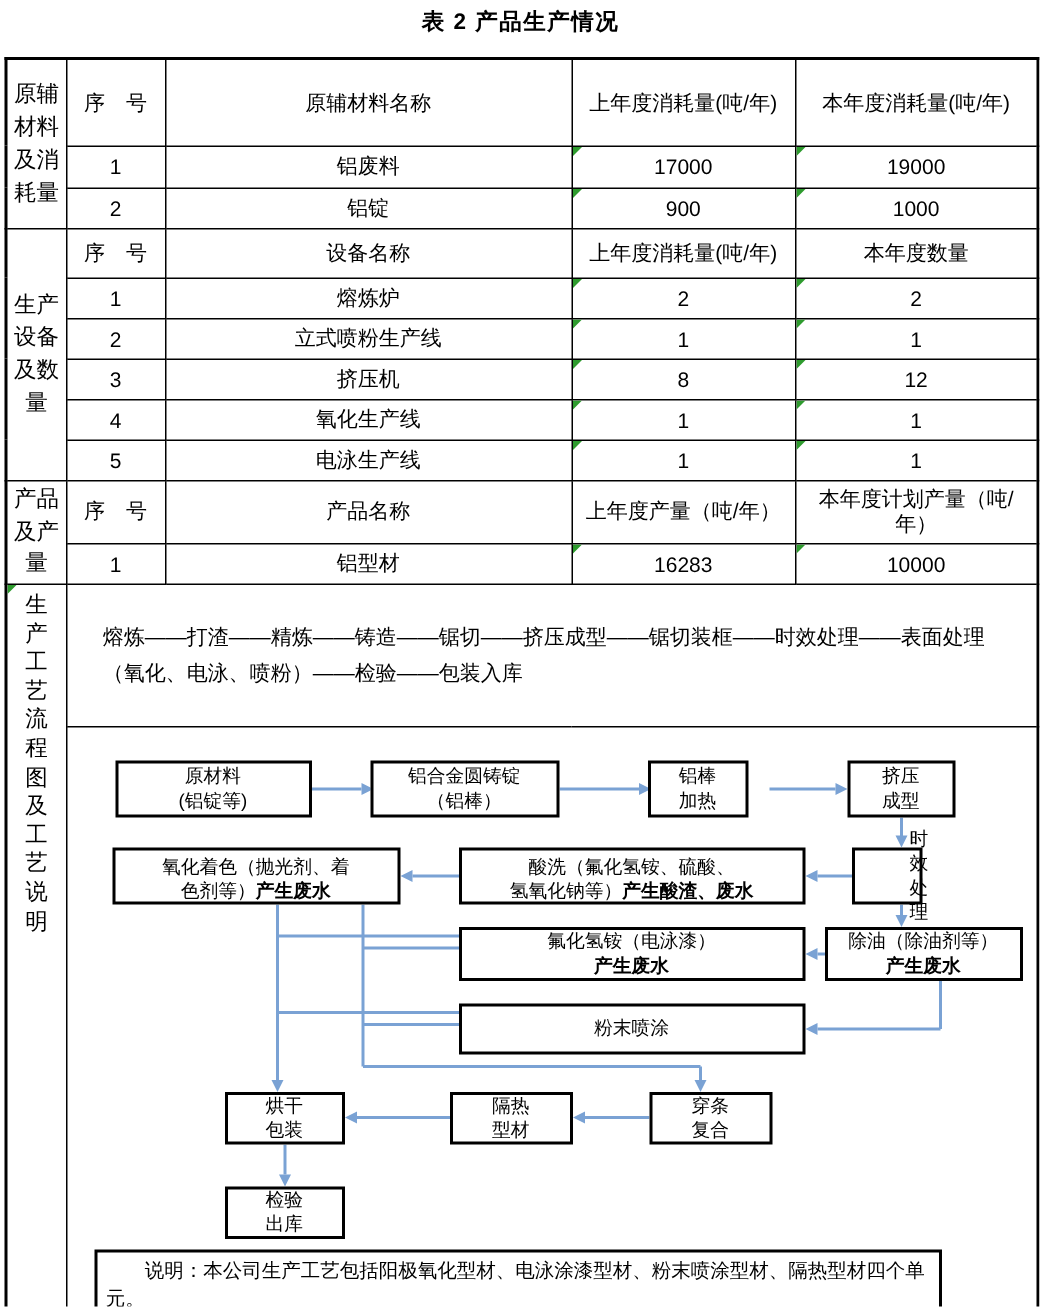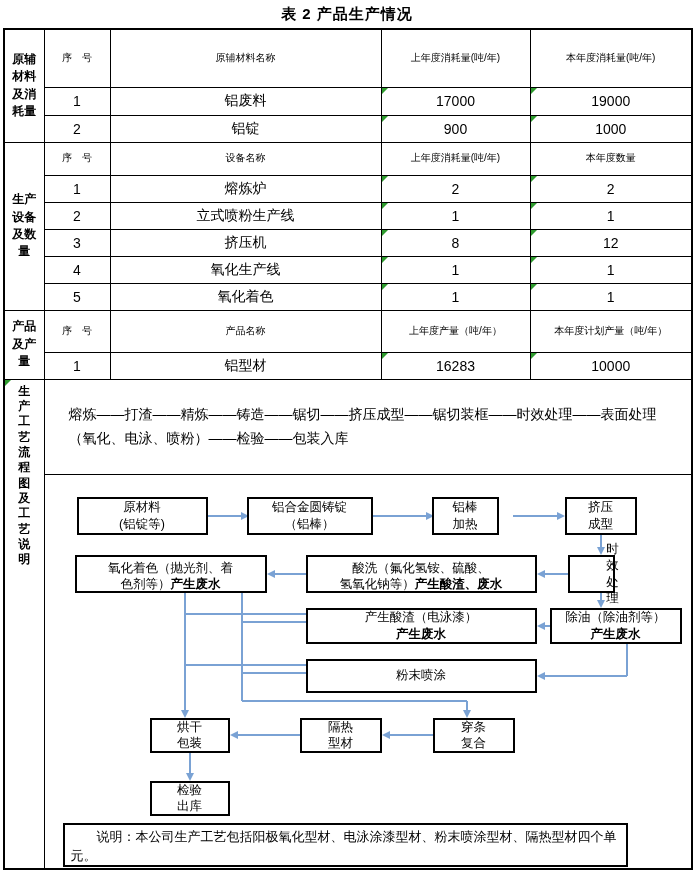--- a/index.html
+++ b/index.html
@@ -3,32 +3,32 @@
 <meta charset="utf-8">
 <style>
   :root { --arrow_blue:#7aa2d4; --indicator_green:#2e9b2e; }
   * { box-sizing:border-box; margin:0; padding:0; }
   body {
     font-family:"Liberation Sans", sans-serif;
     background:#fff; color:#000;
     width:693px; height:871px; overflow:hidden;
   }
   .page { width:693px; height:871px; padding:3px 2px 0 3px; }
-  .title { text-align:center; font-size:15px; font-weight:700; padding:2px 0 4px 0; letter-spacing:1px; }
+  .title { text-align:center; font-size:15px; font-weight:700; padding:2px 0 14px 0; letter-spacing:1px; }
   table.main {
     border-collapse:collapse; table-layout:fixed;
     width:688px; border:2px solid #000;
   }
   td {
     border:1px solid #000; text-align:center; vertical-align:middle;
     font-size:14px; padding:1px 2px; position:relative; overflow:hidden;
   }
-  td.vhead { font-size:12px; white-space:pre-line; line-height:1.45; font-weight:700; }
+  td.vhead { font-size:15px; white-space:pre-line; line-height:1.45; font-weight:400; }
   td.vhead.toplign { vertical-align:top; padding-top:4px; line-height:1.28; }
-  td.colhead { font-size:10px; line-height:1.25; }
+  td.colhead { font-size:14px; line-height:1.25; }
   td.gt::before {
     content:""; position:absolute; top:0; left:0; width:0; height:0;
     border-top:6px solid var(--indicator_green); border-right:6px solid transparent;
   }
   td.desc {
     text-align:left; vertical-align:middle; padding:6px 24px;
     font-size:14px; line-height:1.65;
   }
   td.flowcell { padding:0; vertical-align:top; }
   .flow { position:relative; width:100%; height:393px; }
@@ -134,21 +134,21 @@
       <td class="gt">12</td>
     </tr>
     <tr style="height:27px">
       <td>4</td>
       <td>氧化生产线</td>
       <td class="gt">1</td>
       <td class="gt">1</td>
     </tr>
     <tr style="height:27px">
       <td>5</td>
-      <td>氧化着色</td>
+      <td>电泳生产线</td>
       <td class="gt">1</td>
       <td class="gt">1</td>
     </tr>
 
     <tr style="height:42px">
       <td class="vhead" rowspan="2">产品
 及产
 量</td>
       <td class="colhead">序　号</td>
       <td class="colhead">产品名称</td>
@@ -241,21 +241,21 @@
           </div>
           <div class="node n-pickle inlinebold">
             <span class="t">酸洗（氟化氢铵、硫酸、
 氢氧化钠等）</span><b>产生酸渣、废水</b>
           </div>
           <div class="node n-aging">
             <span class="t">时效
 处理</span>
           </div>
           <div class="node n-electro">
-            <span class="t">产生酸渣（电泳漆）</span>
+            <span class="t">氟化氢铵（电泳漆）</span>
             <b>产生废水</b>
           </div>
           <div class="node n-degrease">
             <span class="t">除油（除油剂等）</span>
             <b>产生废水</b>
           </div>
           <div class="node n-powder">
             <span class="t">粉末喷涂</span>
           </div>
           <div class="node n-dry">

